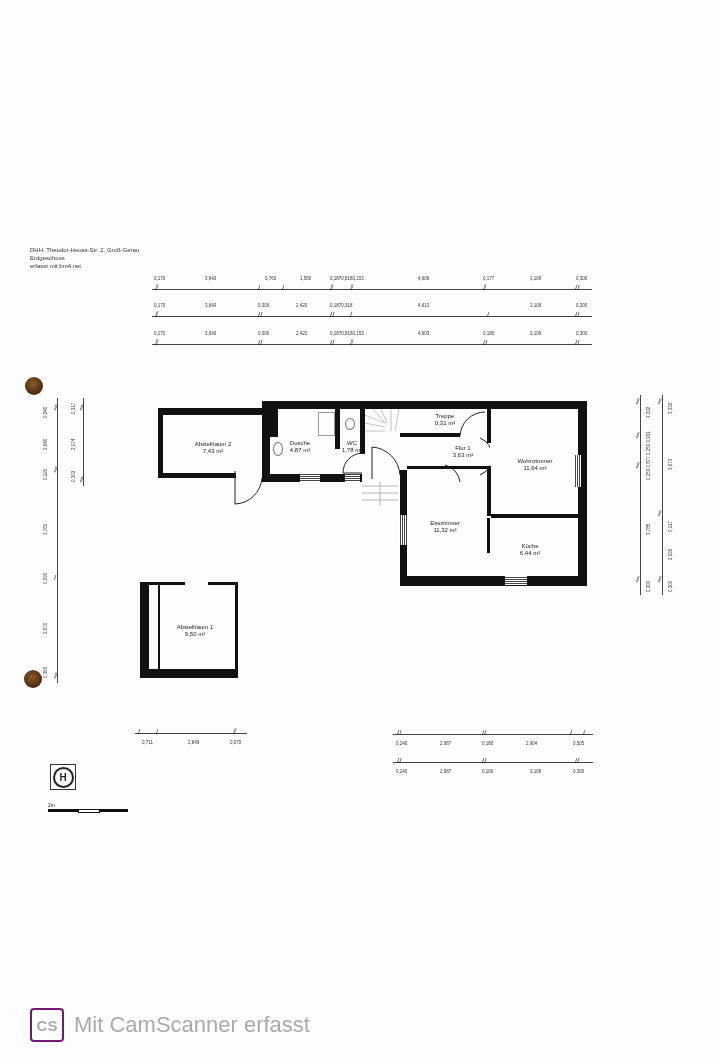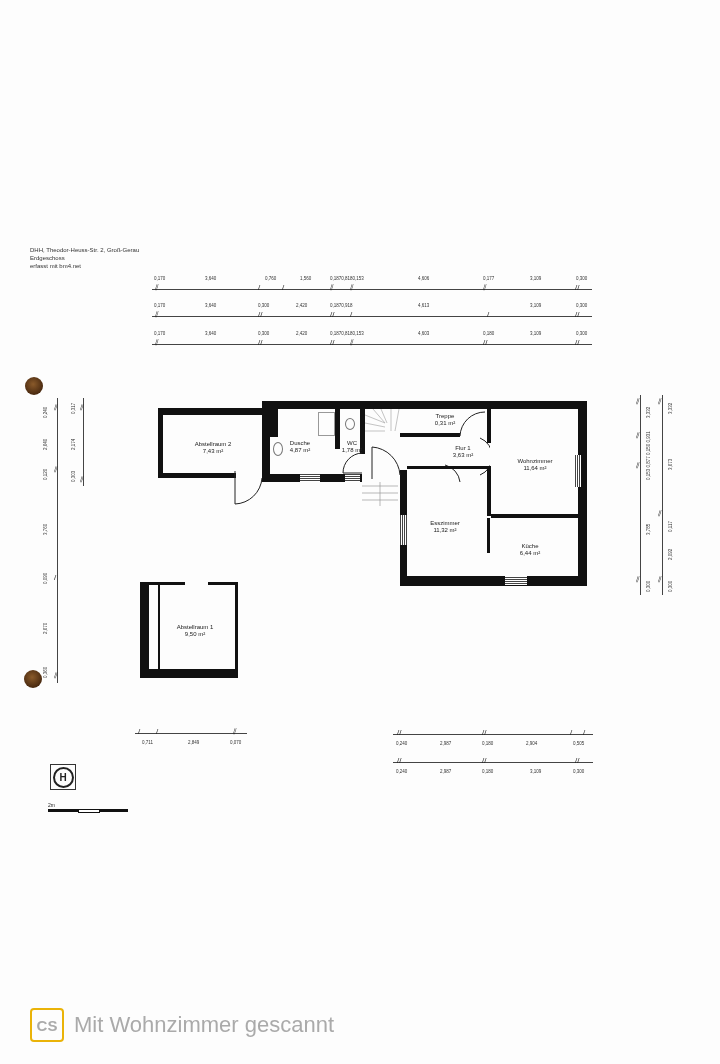--- a/index.html
+++ b/index.html
@@ -8,21 +8,21 @@
   .hdr { font-size:6px; line-height:8px; color:#333; }
   .dimtxt { font-size:4.5px; color:#333; position:absolute; white-space:nowrap; }
   .dimline { position:absolute; height:1px; background:#444; }
   .vdimline { position:absolute; width:1px; background:#444; }
   .vtxt { font-size:4.5px; color:#333; position:absolute; white-space:nowrap; transform:rotate(-90deg); transform-origin:left top; }
   .tick { position:absolute; font-size:8px; line-height:8px; color:#222; }
   .wall { position:absolute; background:#111; }
   .room-label { position:absolute; font-size:6px; line-height:7px; text-align:center; color:#222; }
   .hole { position:absolute; width:18px; height:18px; border-radius:50%; background:radial-gradient(circle at 45% 40%, #8a5a2a, #4a2a10 70%); }
   .watermark { position:absolute; left:30px; top:1008px; display:flex; align-items:center; color:#aaa; font-size:22px; }
-  .cs-logo { width:30px; height:30px; border:2px solid #eab308; border-radius:4px; display:flex; align-items:center; justify-content:center; font-weight:bold; font-size:15px; margin-right:10px; color:#aaa; }
+  .cs-logo { width:30px; height:30px; border:2px solid #701a75; border-radius:4px; display:flex; align-items:center; justify-content:center; font-weight:bold; font-size:15px; margin-right:10px; color:#aaa; }
 </style>
 </head>
 <body>
 
 <div class="abs hdr" style="left:30px; top:246px;">
   <div>DHH, Theodor-Heuss-Str. 2, Groß-Gerau</div>
   <div>Erdgeschoss</div>
   <div>erfasst mit bm4.net</div>
 </div>
 
@@ -295,14 +295,14 @@
   <div class="abs" style="left:48px; top:809px; width:30px; height:3px; background:#111;"></div>
   <div class="abs" style="left:78px; top:809px; width:20px; height:2px; border:1px solid #111; background:#fff;"></div>
   <div class="abs" style="left:100px; top:809px; width:28px; height:3px; background:#111;"></div>
 </div>
 
 <div class="hole" style="left:25px; top:377px;"></div>
 <div class="hole" style="left:24px; top:670px;"></div>
 
 <div class="watermark">
   <div class="cs-logo">CS</div>
-  <span>Mit Wohnzimmer gescannt</span>
+  <span>Mit CamScanner erfasst</span>
 </div>
 
 </body></html>

